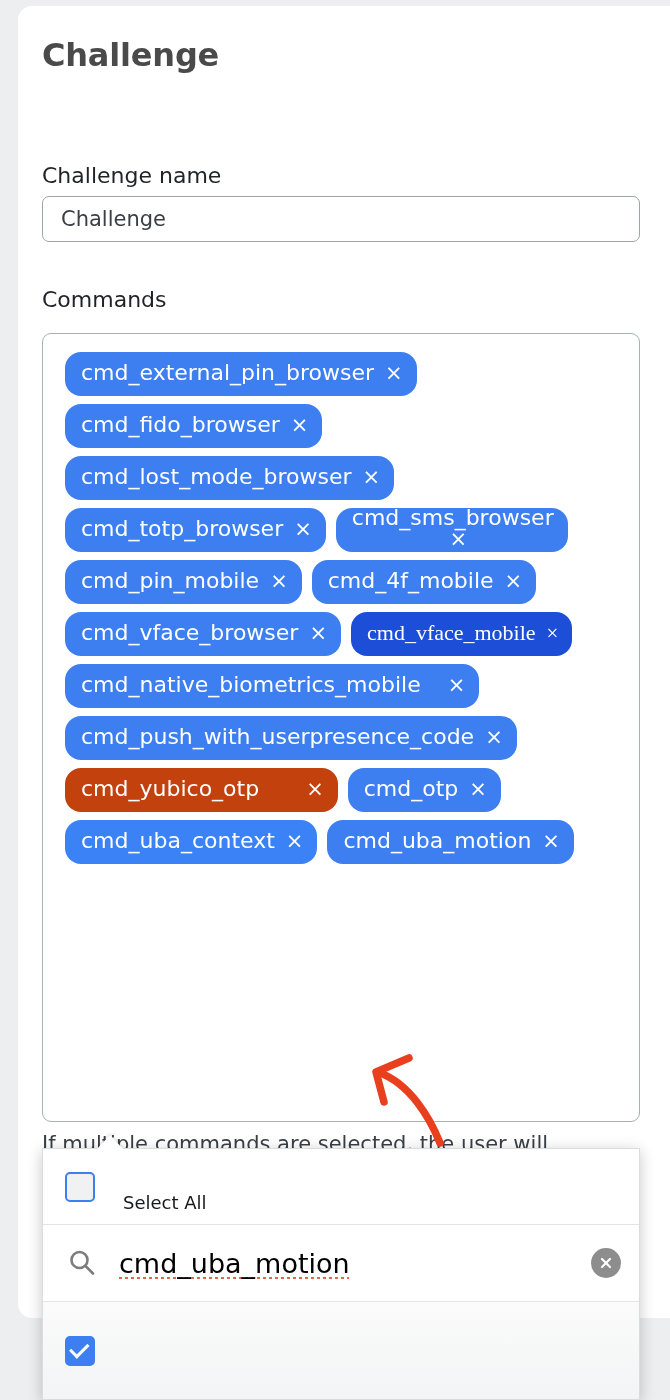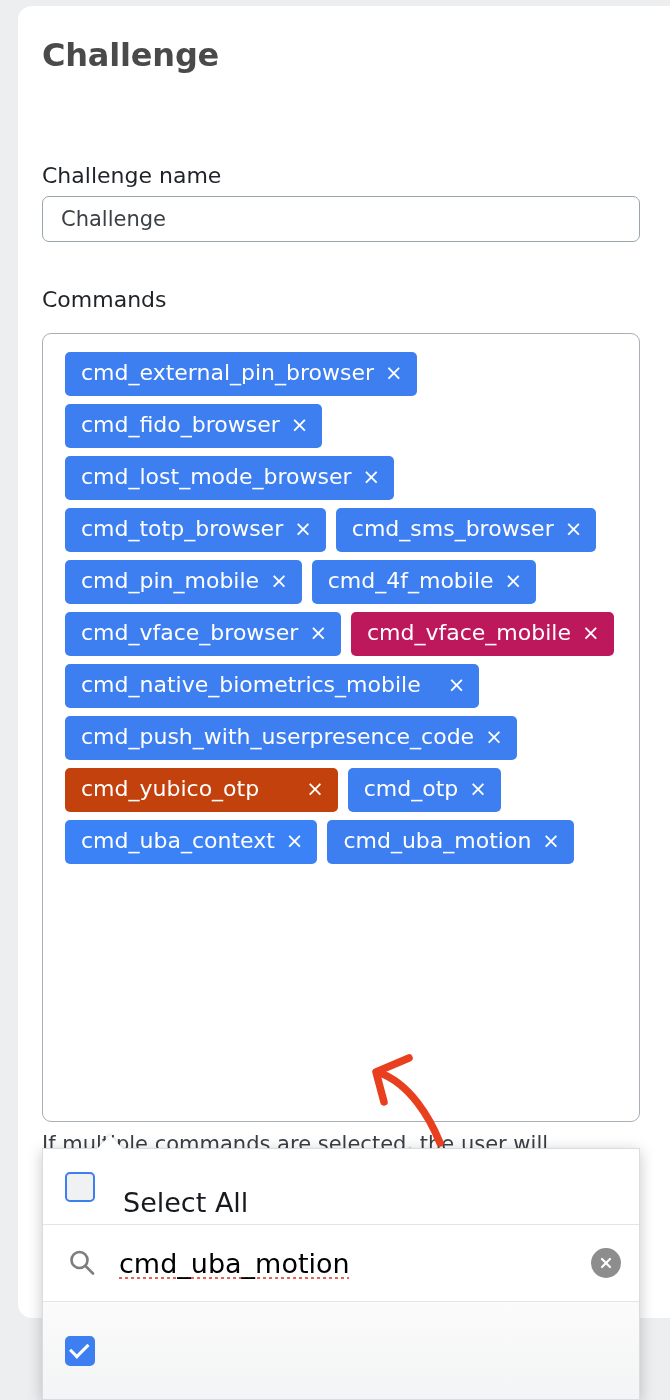--- a/index.html
+++ b/index.html
@@ -101,21 +101,21 @@
     display: flex;
     flex-wrap: wrap;
     align-content: flex-start;
     gap: 8px 10px;
   }
   .tag {
     display: inline-flex;
     align-items: center;
     background: #3d7ff0;
     color: #ffffff;
-    border-radius: 5px;
+    border-radius: 16px;
     height: 44px;
     padding: 0 14px 0 16px;
     font-size: 22px;
     line-height: 1;
     white-space: nowrap;
     box-sizing: border-box;
   }
   .tag-label { position: relative; top: -1px; }
   .tag-remove {
     margin-left: 11px;
@@ -230,21 +230,21 @@
   .cb .tick {
     display: block;
     width: 15px;
     height: 8px;
     border-left: 3.5px solid #ffffff;
     border-bottom: 3.5px solid #ffffff;
     transform: rotate(-45deg) translate(1px, -2px);
   }
   .dd-label {
     margin-left: 28px;
-    font-size: 27px;
+    font-size: 18px;
     color: #16191d;
     font-weight: 400;
     white-space: nowrap;
     margin-top: 32px;
   }
 
   
   #search-icon {
     flex: 0 0 auto;
     width: 30px;
@@ -314,37 +314,37 @@
             <span class="tag-remove">×</span>
           </span>
           <span class="tag" style="background: rgb(61, 127, 240);">
             <span class="tag-label">cmd_lost_mode_browser</span>
             <span class="tag-remove">×</span>
           </span>
           <span class="tag" style="background: rgb(61, 127, 240);">
             <span class="tag-label">cmd_totp_browser</span>
             <span class="tag-remove">×</span>
           </span>
-          <span class="tag" style="background: rgb(61, 127, 240);">
+          <span class="tag" style="background: rgb(61, 127, 240); flex-direction: column;">
             <span class="tag-label">cmd_sms_browser</span>
             <span class="tag-remove">×</span>
           </span>
           <span class="tag" style="background: rgb(61, 127, 240);">
             <span class="tag-label">cmd_pin_mobile</span>
             <span class="tag-remove">×</span>
           </span>
           <span class="tag" style="background: rgb(61, 127, 240);">
             <span class="tag-label">cmd_4f_mobile</span>
             <span class="tag-remove">×</span>
           </span>
           <span class="tag" style="background: rgb(61, 127, 240);">
             <span class="tag-label">cmd_vface_browser</span>
             <span class="tag-remove">×</span>
           </span>
-          <span class="tag" style="background: #be185d;">
+          <span class="tag" style="background: #1d4ed8; font-family: Liberation Serif, serif;">
             <span class="tag-label">cmd_vface_mobile</span>
             <span class="tag-remove">×</span>
           </span>
           <span class="tag" style="background: rgb(61, 127, 240); gap: 16px;">
             <span class="tag-label">cmd_native_biometrics_mobile</span>
             <span class="tag-remove">×</span>
           </span>
           <span class="tag" style="background: rgb(61, 127, 240);">
             <span class="tag-label">cmd_push_with_userpresence_code</span>
             <span class="tag-remove">×</span>

